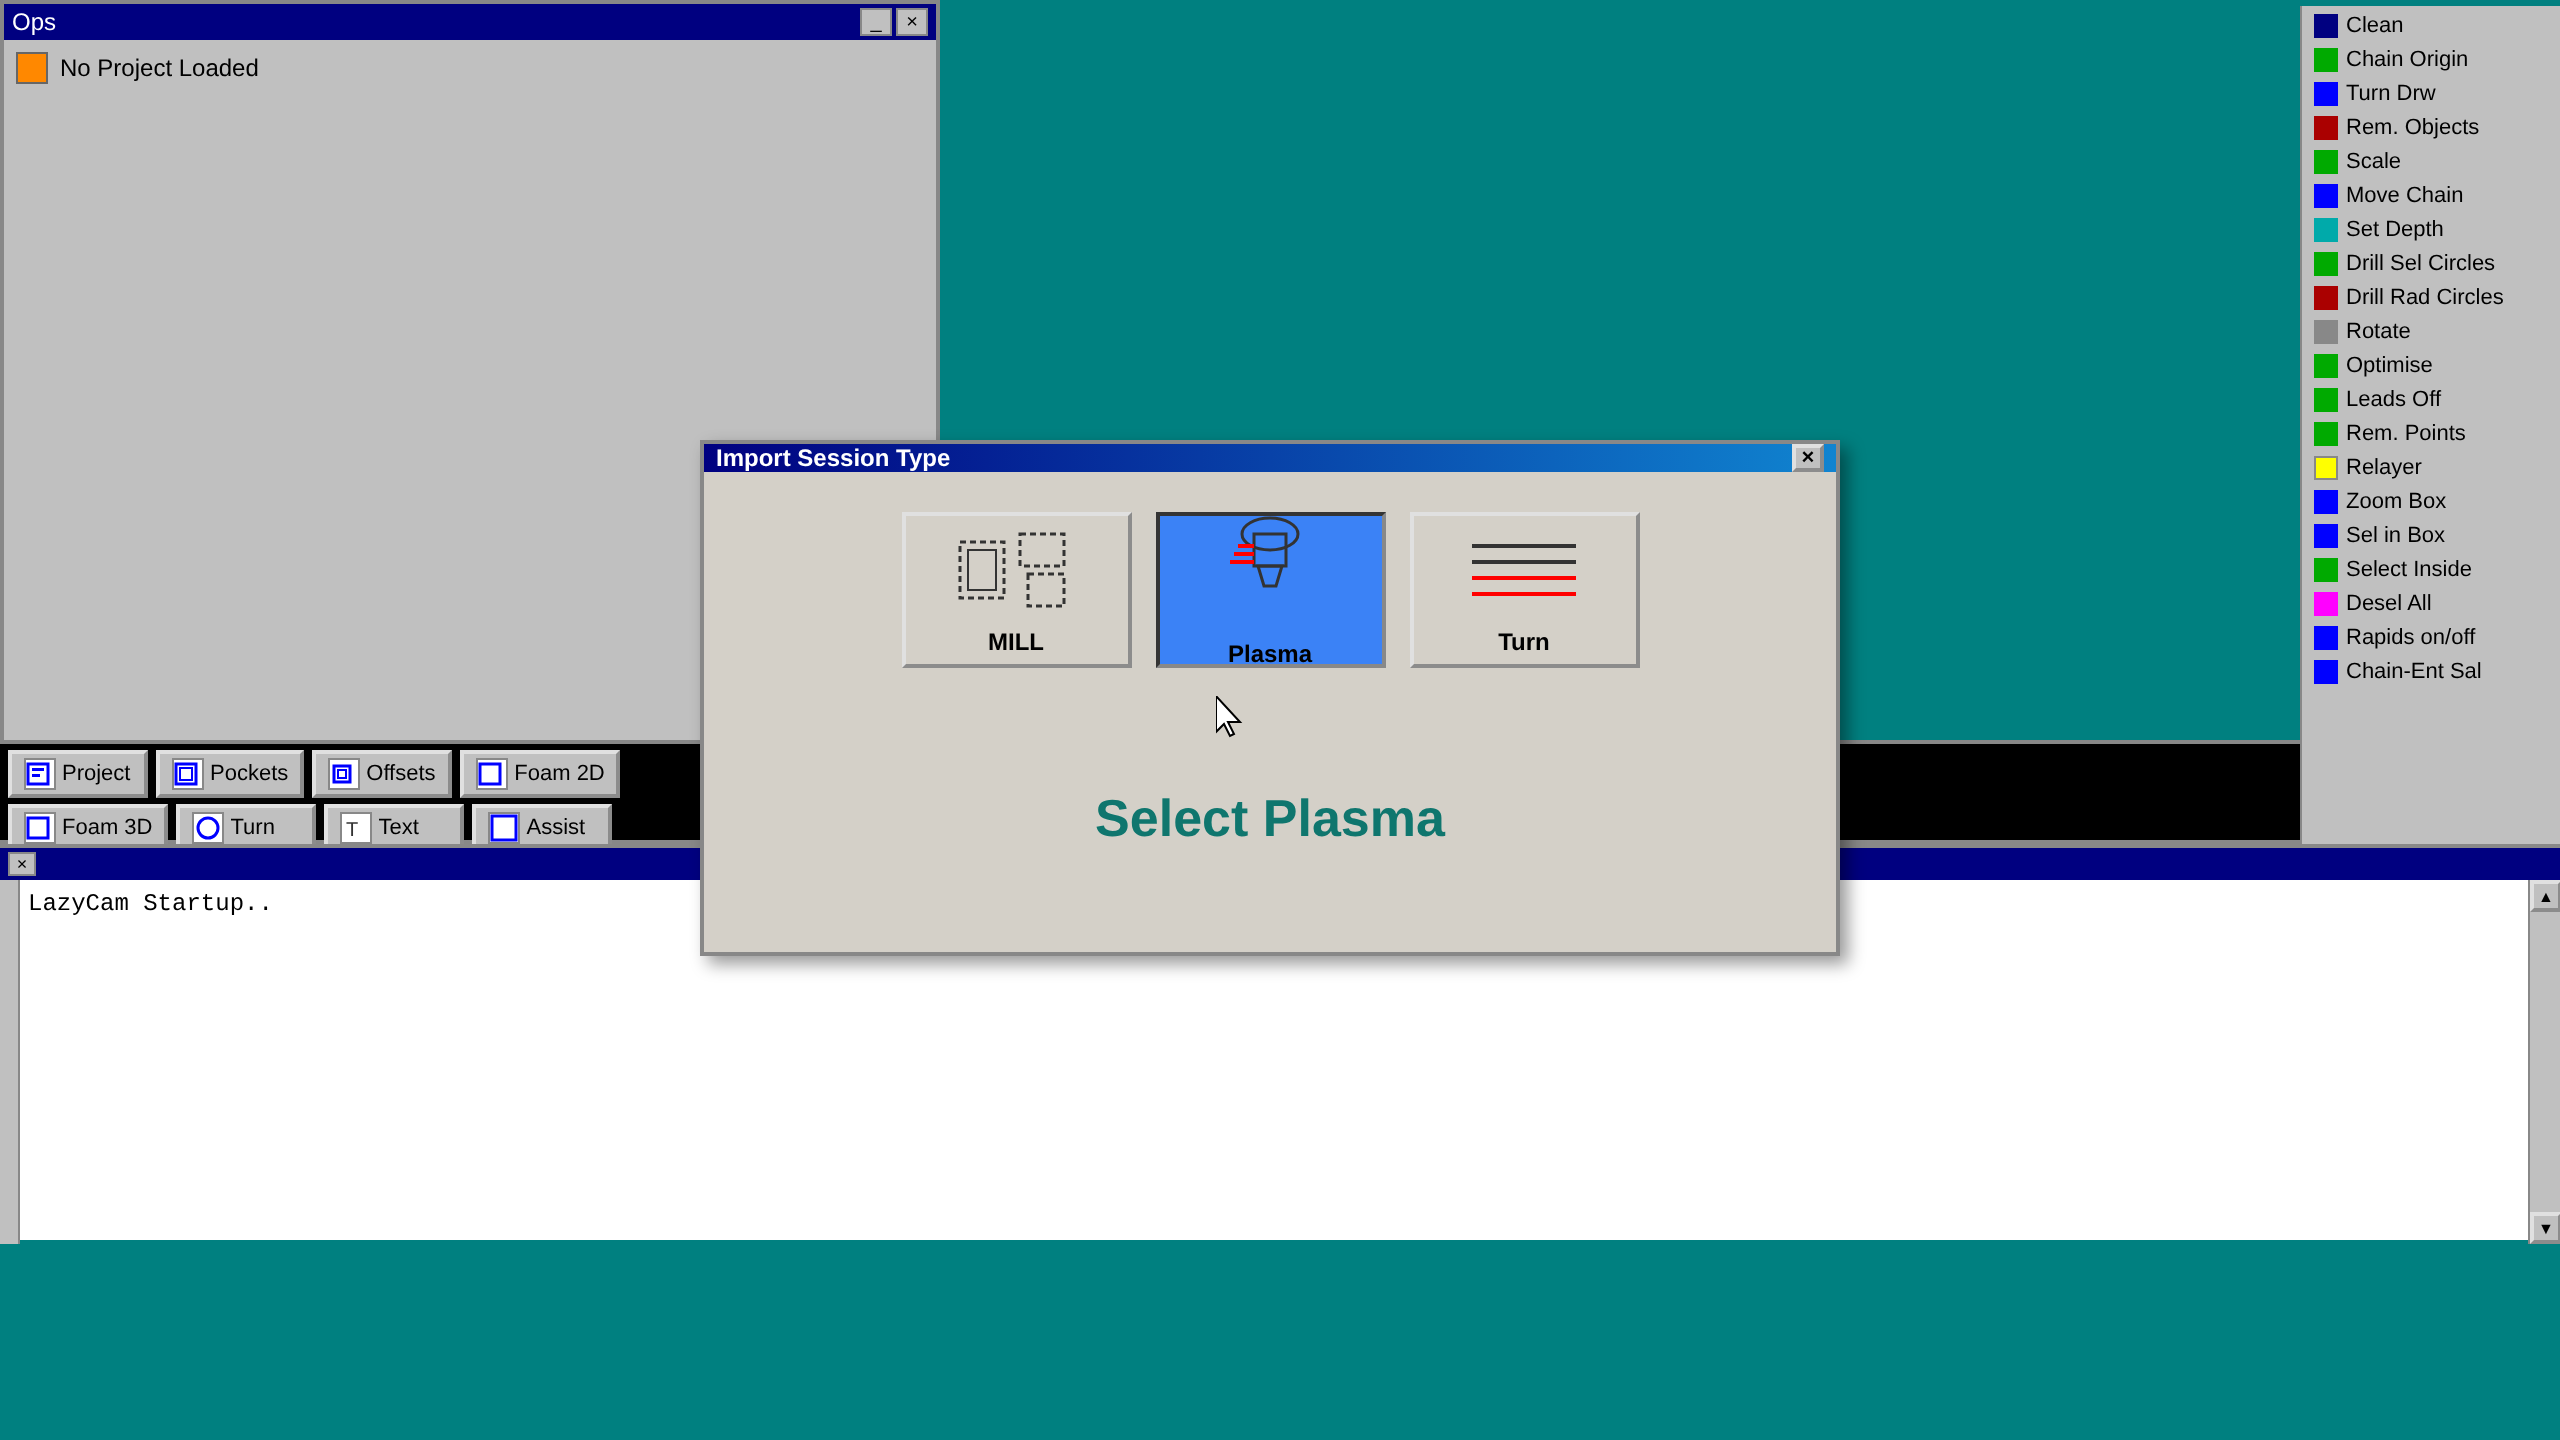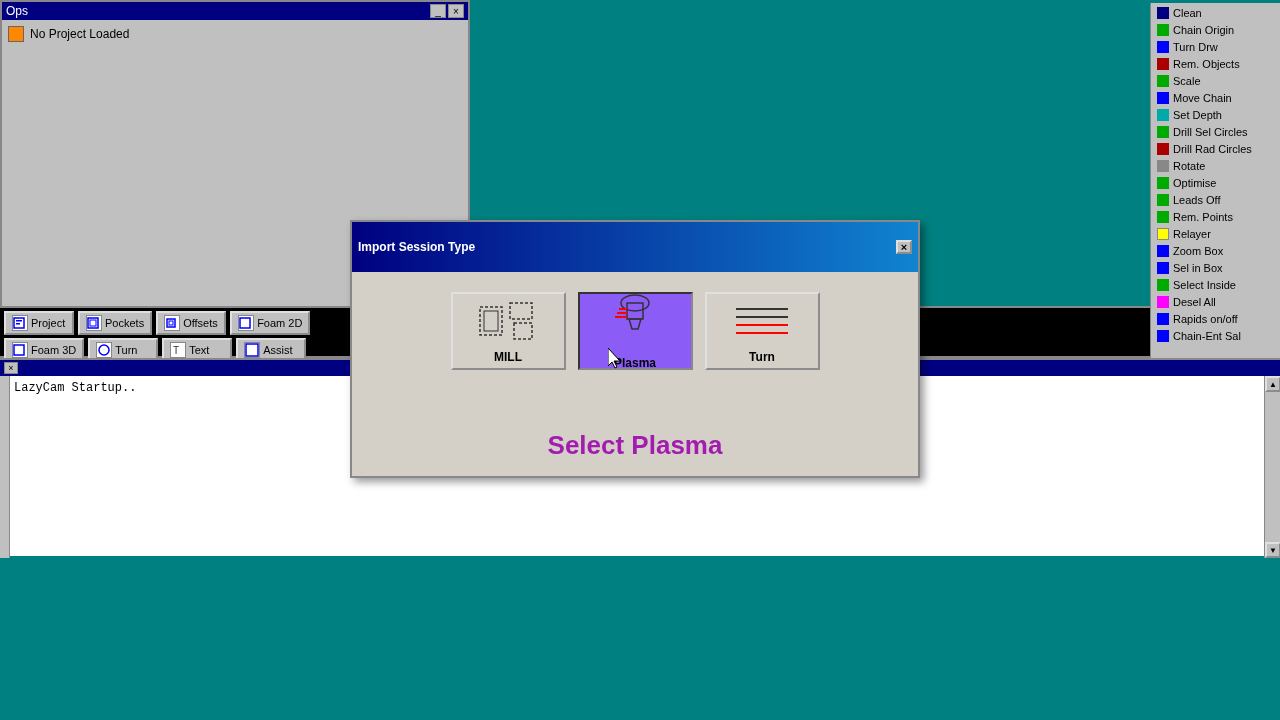--- a/index.html
+++ b/index.html
@@ -79,21 +79,21 @@
       background: #ffffff;
       display: flex;
       align-items: center;
       justify-content: center;
       flex-shrink: 0;
     }
   </style>
 </head>
 <body>
 
-<div style="position:relative; width:1280px; height:556px;">
+<div style="position:relative; width:1280px; height:620px;">
 
   <div style="position:absolute; top:0; left:0; width:1150px; height:510px; background:#008080;"></div>
 
   <div style="position:absolute; top:0; left:0; width:470px; height:505px; background:#c0c0c0; border:2px solid #888;">
     <div class="ops-titlebar">
       <span>Ops</span>
       <div class="ops-titlebar-buttons">
         <div class="ops-titlebar-btn">_</div>
         <div class="ops-titlebar-btn">×</div>
       </div>
@@ -273,42 +273,42 @@
       <div style="position:absolute;left:0;top:0;width:10px;height:100%;background:#c0c0c0;border-right:1px solid #888;"></div>
       
       <div style="position:absolute;right:0;top:0;width:16px;height:100%;background:#c0c0c0;border-left:1px solid #888;">
         <div style="width:16px;height:16px;background:#c0c0c0;border:2px outset #e0e0e0;cursor:pointer;display:flex;align-items:center;justify-content:center;font-size:8px;">▲</div>
         <div style="position:absolute;bottom:0;width:16px;height:16px;background:#c0c0c0;border:2px outset #e0e0e0;cursor:pointer;display:flex;align-items:center;justify-content:center;font-size:8px;">▼</div>
       </div>
     </div>
   </div>
 
   <div style="position:absolute; top:220px; left:350px; width:570px; height:258px; background:#d4d0c8; border:2px solid #888; box-shadow:4px 4px 8px rgba(0,0,0,0.4); z-index:100;">
-    <div style="background:linear-gradient(to right,#000080,#1084d0); color:white; padding:18px 6px; font-size:12px; font-weight:bold; display:flex; justify-content:space-between; align-items:flex-end;">
+    <div style="background:linear-gradient(to right,#000080,#1084d0); color:white; padding:0 6px; font-size:12px; font-weight:bold; display:flex; justify-content:space-between; align-items:flex-end;">
       <span>Import Session Type</span>
       <div style="width:16px;height:14px;background:#c0c0c0;border:2px outset #e0e0e0;cursor:pointer;display:flex;align-items:center;justify-content:center;font-size:11px;font-weight:bold;color:black;">×</div>
     </div>
     <div style="padding:20px; display:flex; flex-direction:column; align-items:center; gap:16px;">
 
       <div style="display:flex; gap:12px;">
 
         <div style="width:115px;height:78px;background:#d4d0c8;border:2px outset #e0e0e0;cursor:pointer;display:flex;flex-direction:column;align-items:center;justify-content:center;gap:4px;font-size:12px;font-weight:bold;">
           <div>
             <svg width="60" height="44" viewBox="0 0 60 44">
 
               <rect x="2" y="8" width="22" height="28" fill="none" stroke="#333" stroke-width="1.5" stroke-dasharray="3,2"></rect>
               <rect x="6" y="12" width="14" height="20" fill="none" stroke="#333" stroke-width="1"></rect>
               <rect x="32" y="4" width="22" height="16" fill="none" stroke="#333" stroke-width="1.5" stroke-dasharray="3,2"></rect>
               <rect x="36" y="24" width="18" height="16" fill="none" stroke="#333" stroke-width="1.5" stroke-dasharray="3,2"></rect>
             </svg>
           </div>
           <span>MILL</span>
         </div>
 
-        <div style="width:115px;height:78px;background:#8b5cf6;border:2px inset #888;cursor:pointer;display:flex;flex-direction:column;align-items:center;justify-content:center;gap:16px;font-size:12px;font-weight:bold;">
+        <div style="width:115px;height:78px;background:#3b82f6;border:2px inset #888;cursor:pointer;display:flex;flex-direction:column;align-items:center;justify-content:center;gap:16px;font-size:12px;font-weight:bold;">
           <div>
             <svg width="60" height="44" viewBox="0 0 60 44">
 
               <ellipse cx="30" cy="10" rx="14" ry="8" fill="none" stroke="#333" stroke-width="1.5"></ellipse>
               <rect x="22" y="10" width="16" height="16" fill="none" stroke="#333" stroke-width="1.5"></rect>
               <polygon points="24,26 36,26 33,36 27,36" fill="none" stroke="#333" stroke-width="1.5"></polygon>
 
               <line x1="22" y1="20" x2="12" y2="20" stroke="#ff0000" stroke-width="2"></line>
               <line x1="22" y1="24" x2="10" y2="24" stroke="#ff0000" stroke-width="2"></line>
               <line x1="22" y1="16" x2="14" y2="16" stroke="#ff0000" stroke-width="2"></line>
@@ -326,21 +326,21 @@
               <line x1="4" y1="26" x2="56" y2="26" stroke="#ff0000" stroke-width="2"></line>
               <line x1="4" y1="34" x2="56" y2="34" stroke="#ff0000" stroke-width="2"></line>
             </svg>
           </div>
           <span>Turn</span>
         </div>
 
 
       </div>
 
-      <div style="font-size:26px; font-weight:bold; color:#a21caf;margin-top:44px;">Select Plasma</div>
+      <div style="font-size:26px; font-weight:bold; color:#0f766e;margin-top:44px;">Select Plasma</div>
     </div>
   </div>
 
   <div style="position:absolute; top:348px; left:608px; pointer-events:none; z-index:999;">
     <svg width="16" height="22" viewBox="0 0 16 22">
       <polygon points="0,0 0,18 4,14 7,20 9,19 6,13 12,13" fill="white" stroke="black" stroke-width="1"></polygon>
     </svg>
   </div>
 
 </div>

